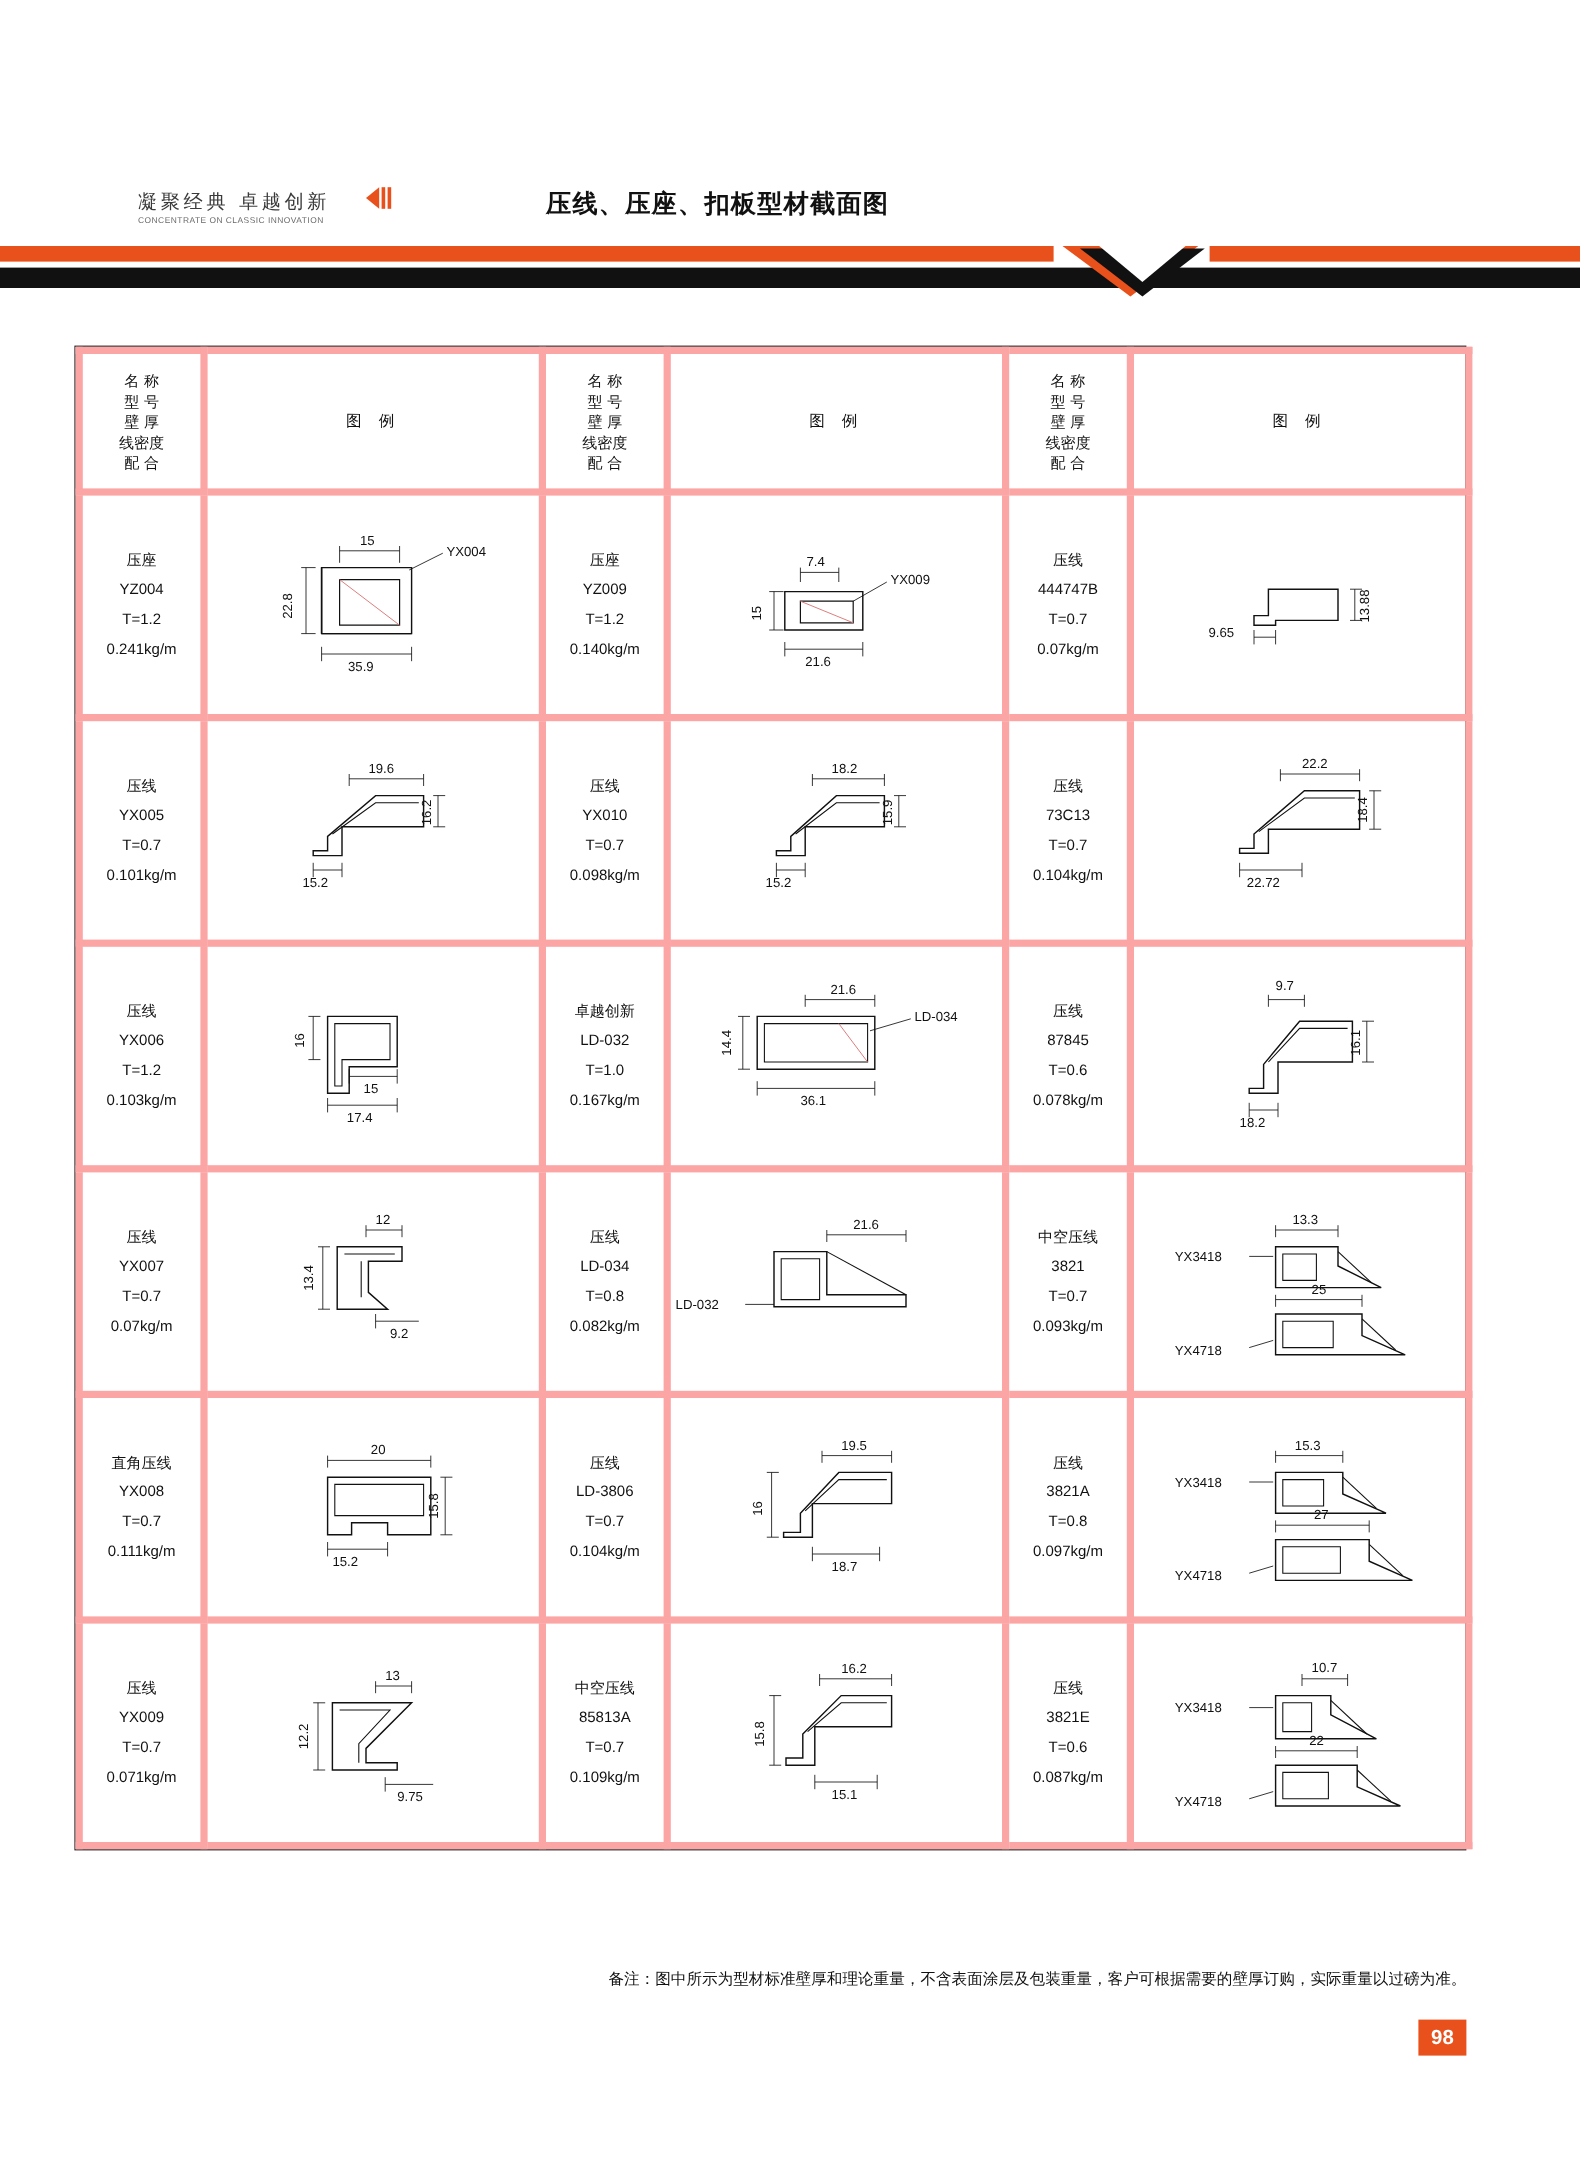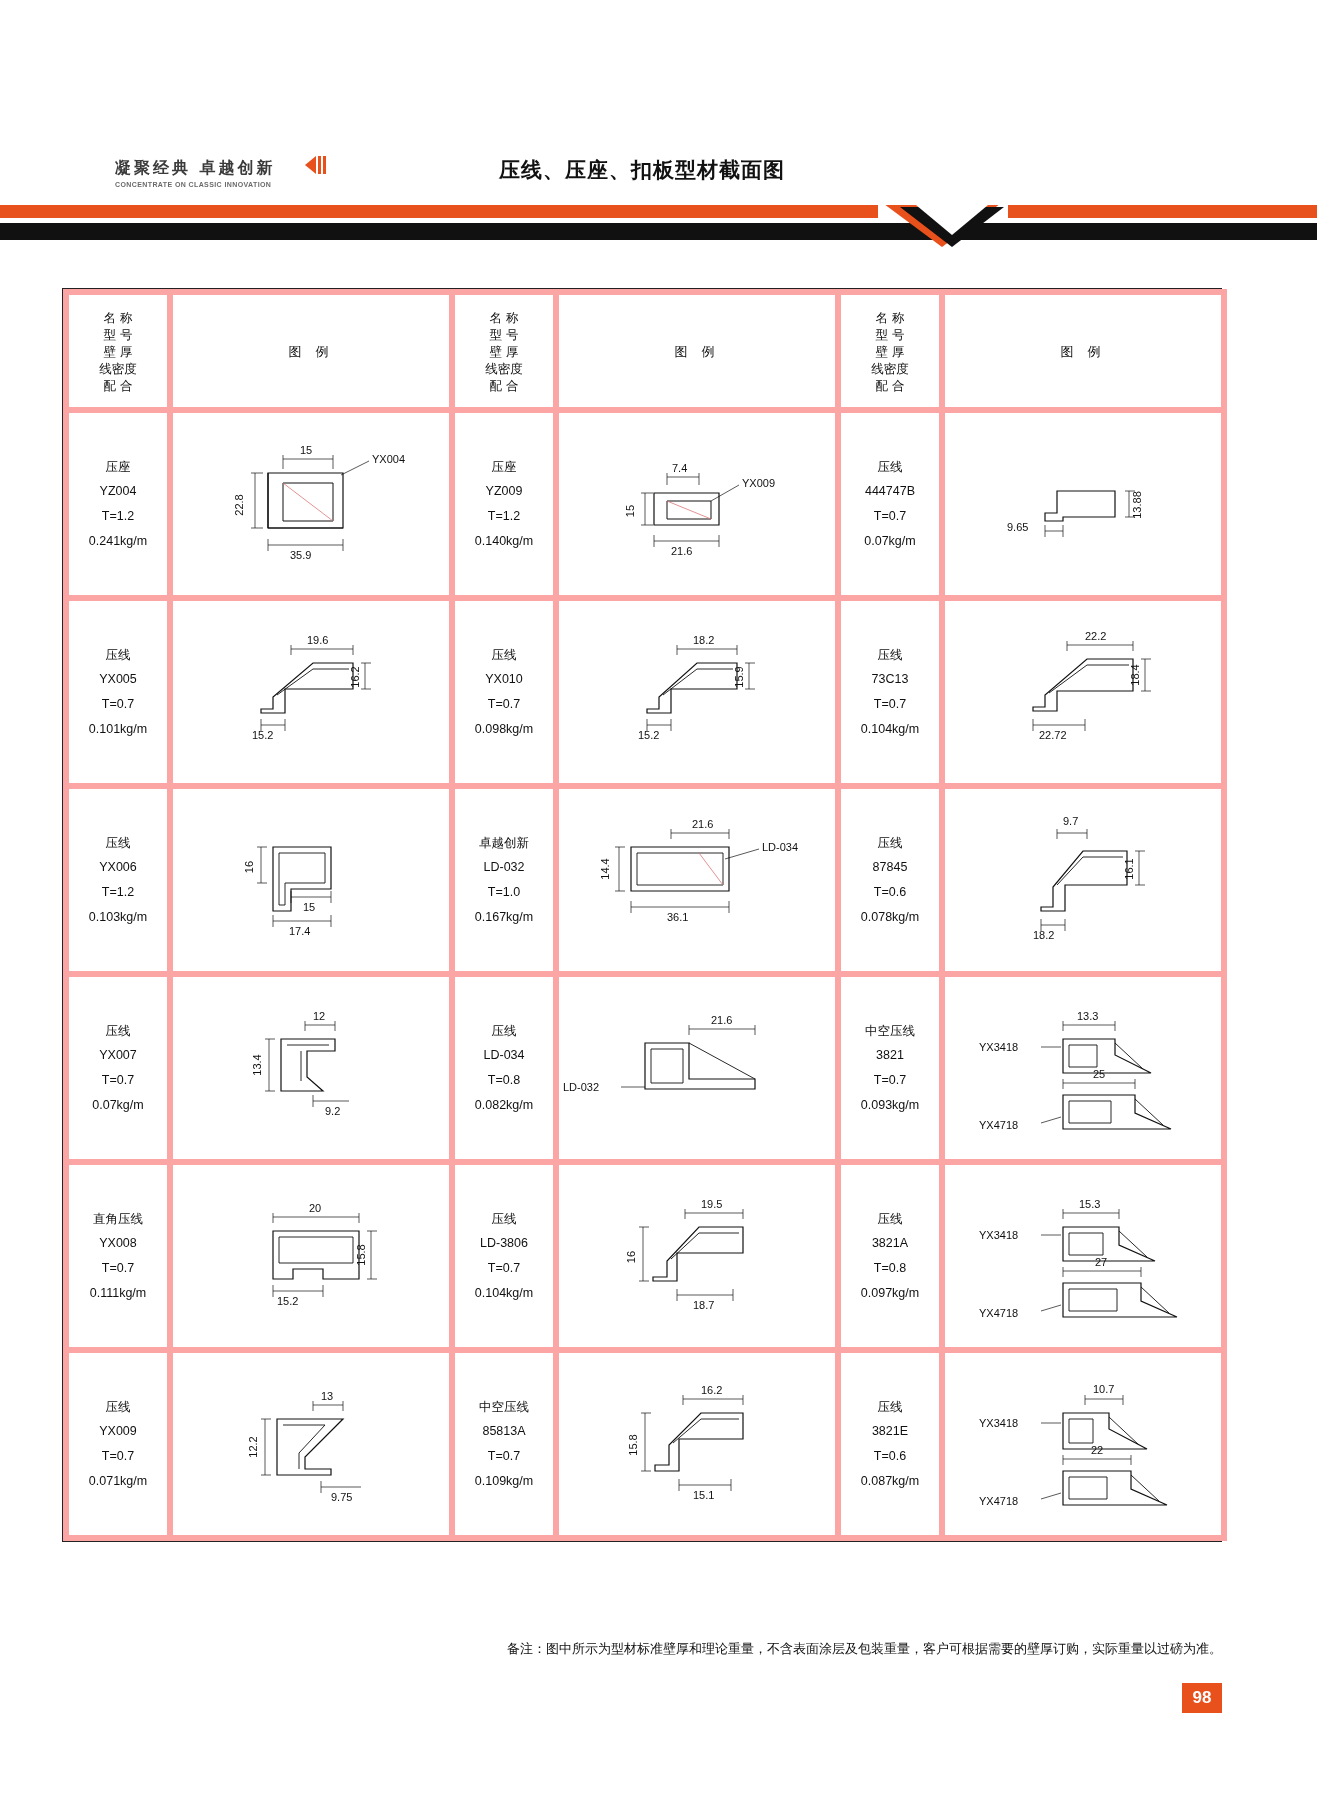--- a/index.html
+++ b/index.html
@@ -23,21 +23,20 @@
     left: 0;
     width: 1317px;
     height: 110px;
   }
   .brand {
     position: absolute;
     left: 115px;
     top: 8px;
     width: 230px;
     text-align: left;
-    font-weight: bold;
   }
   .brand-cn {
     font-size: 16px;
     letter-spacing: 3px;
     color: #3b3b3b;
     font-family: "DejaVu Sans", sans-serif;
   }
   .brand-en {
     font-size: 7px;
     letter-spacing: 0.4px;
@@ -64,21 +63,20 @@
   }
   .doc-title {
     position: absolute;
     left: 455px;
     top: 6px;
     font-size: 21px;
     font-weight: bold;
     color: #111;
     letter-spacing: 1px;
     font-family: "DejaVu Sans", sans-serif;
-    margin-left: 44px;
   }
 
   
   .banner {
     position: absolute;
     left: 0;
     top: 55px;
     width: 1317px;
     height: 55px;
     overflow: hidden;

